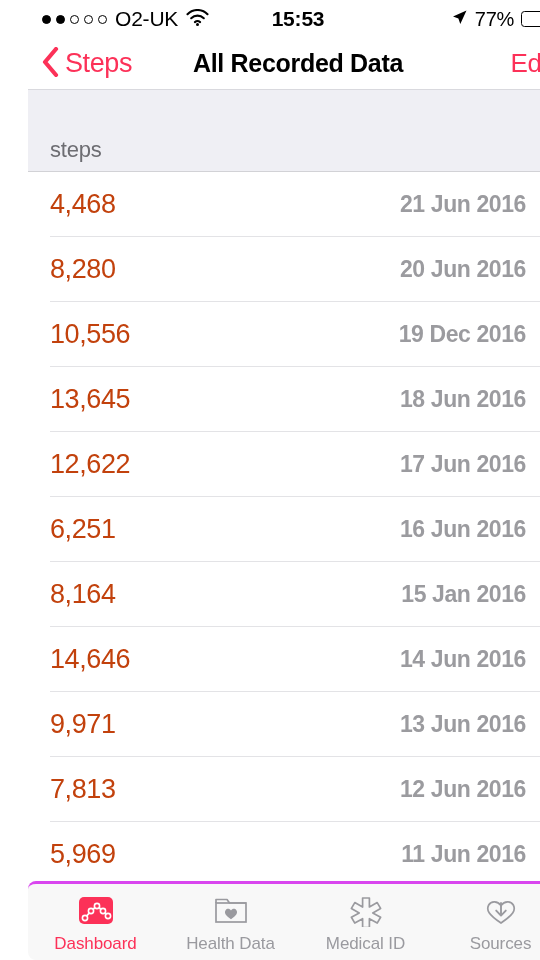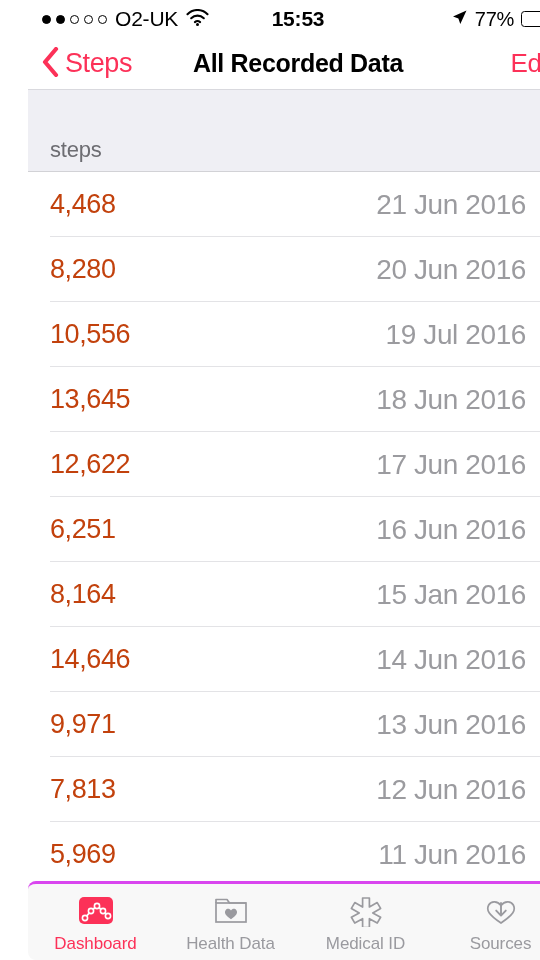--- a/index.html
+++ b/index.html
@@ -192,23 +192,24 @@
     color: #c2410c;
     letter-spacing: -0.4px;
   }
   .row-right {
     margin-left: auto;
     display: flex;
     align-items: center;
     gap: 14px;
   }
   .row-date {
-    font-size: 28px;
+    font-size: 23px;
     color: #9b9b9f;
     letter-spacing: -0.4px;
+    font-weight: bold;
   }
   .chevron {
     display: block;
     flex: 0 0 auto;
   }
 
   
   .tab-bar {
     flex: 0 0 76px;
     height: 76px;
@@ -312,21 +313,21 @@
           <div class="row-right">
             <span class="row-date">20 Jun 2016</span>
             <span class="chevron"><svg width="14" height="24" viewBox="0 0 14 24">
                 <path d="M2.5 2 L11 12 L2.5 22" fill="none" stroke="#c5c5ca" stroke-width="2.2" stroke-linecap="round" stroke-linejoin="round"></path>
               </svg></span>
           </div>
         </div>
         <div class="row">
           <span class="row-value">10,556</span>
           <div class="row-right">
-            <span class="row-date">19 Jul 2016</span>
+            <span class="row-date">19 Dec 2016</span>
             <span class="chevron"><svg width="14" height="24" viewBox="0 0 14 24">
                 <path d="M2.5 2 L11 12 L2.5 22" fill="none" stroke="#c5c5ca" stroke-width="2.2" stroke-linecap="round" stroke-linejoin="round"></path>
               </svg></span>
           </div>
         </div>
         <div class="row">
           <span class="row-value">13,645</span>
           <div class="row-right">
             <span class="row-date">18 Jun 2016</span>
             <span class="chevron"><svg width="14" height="24" viewBox="0 0 14 24">

